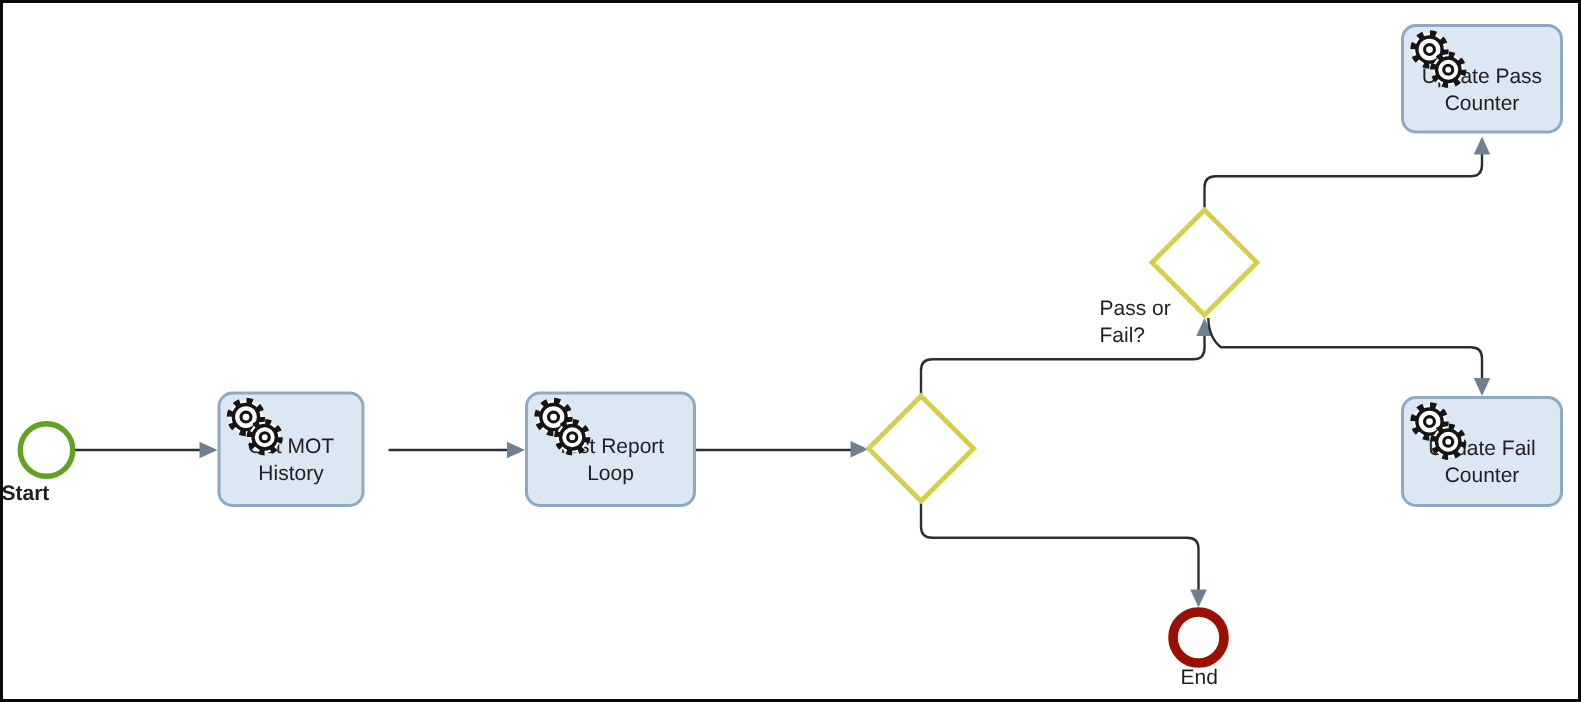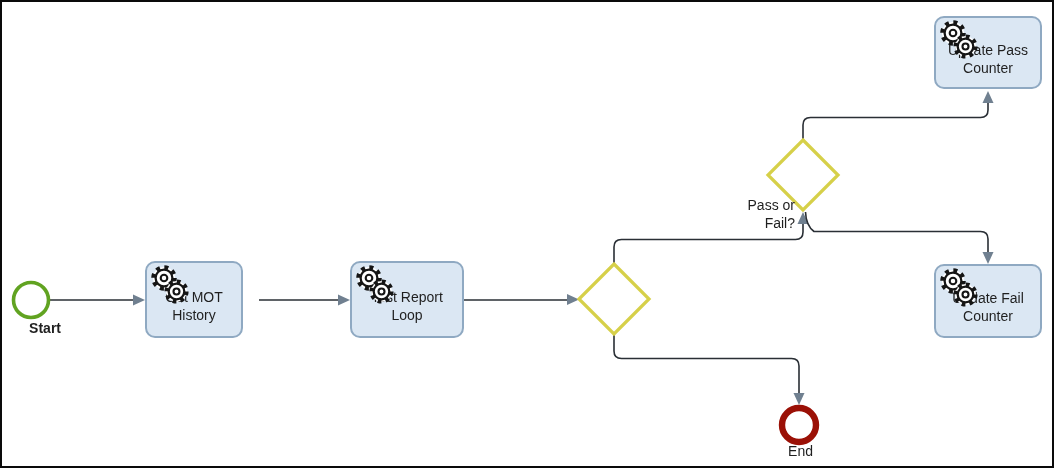--- a/index.html
+++ b/index.html
@@ -30,21 +30,21 @@
   .task-label{position:relative;z-index:1;}
   .gear-icon{position:absolute;left:0px;top:0px;z-index:2;pointer-events:none;}
   .gear-teeth{fill:none;stroke:var(--icon-stroke,#151515);stroke-width:4.6px;}
   .gear-ring{fill:#ffffff;stroke:var(--icon-stroke,#151515);stroke-width:2.3px;}
   .gear-hub{fill:#ffffff;stroke:var(--icon-stroke,#151515);stroke-width:2.1px;}
   .gear-mask{fill:#ffffff;}
   .gw-shape{stroke:var(--gateway-stroke,#d6d049);stroke-width:3.2px;fill:#ffffff;}
   .evt-start{stroke:var(--start-stroke,#61a321);stroke-width:3.6px;fill:#ffffff;}
   .evt-end{stroke:var(--end-stroke,#9b1006);stroke-width:6.4px;fill:#ffffff;}
   .shape-label{
-    position:absolute;text-align:right;
+    position:absolute;text-align:left;
     font-size:14px;line-height:18px;
   }
 </style>
 </head>
 <body>
 
 <div class="canvas">
 
   <svg class="flows" viewBox="0 0 1054 468">
     <g>
@@ -143,15 +143,15 @@
       <circle class="gear-teeth" cx="29.5" cy="28.5" r="9.8" stroke-dasharray="3.6 4.1"></circle>
       <circle class="gear-ring" cx="29.5" cy="28.5" r="7.8"></circle>
       <circle class="gear-hub" cx="29.5" cy="28.5" r="3"></circle>
     </svg>
     <div class="task-label">Update Fail Counter</div>
   </div>
 
   <svg class="node" style="left:774px;top:400px;" width="46" height="46">
     <circle class="evt-end" cx="23" cy="23" r="17"></circle>
   </svg>
-  <div class="shape-label" style="left:751px;top:440px;width:60px;">End</div>
+  <div class="shape-label" style="left:785px;top:440px;width:60px;">End</div>
 
 </div>
 
 </body></html>

